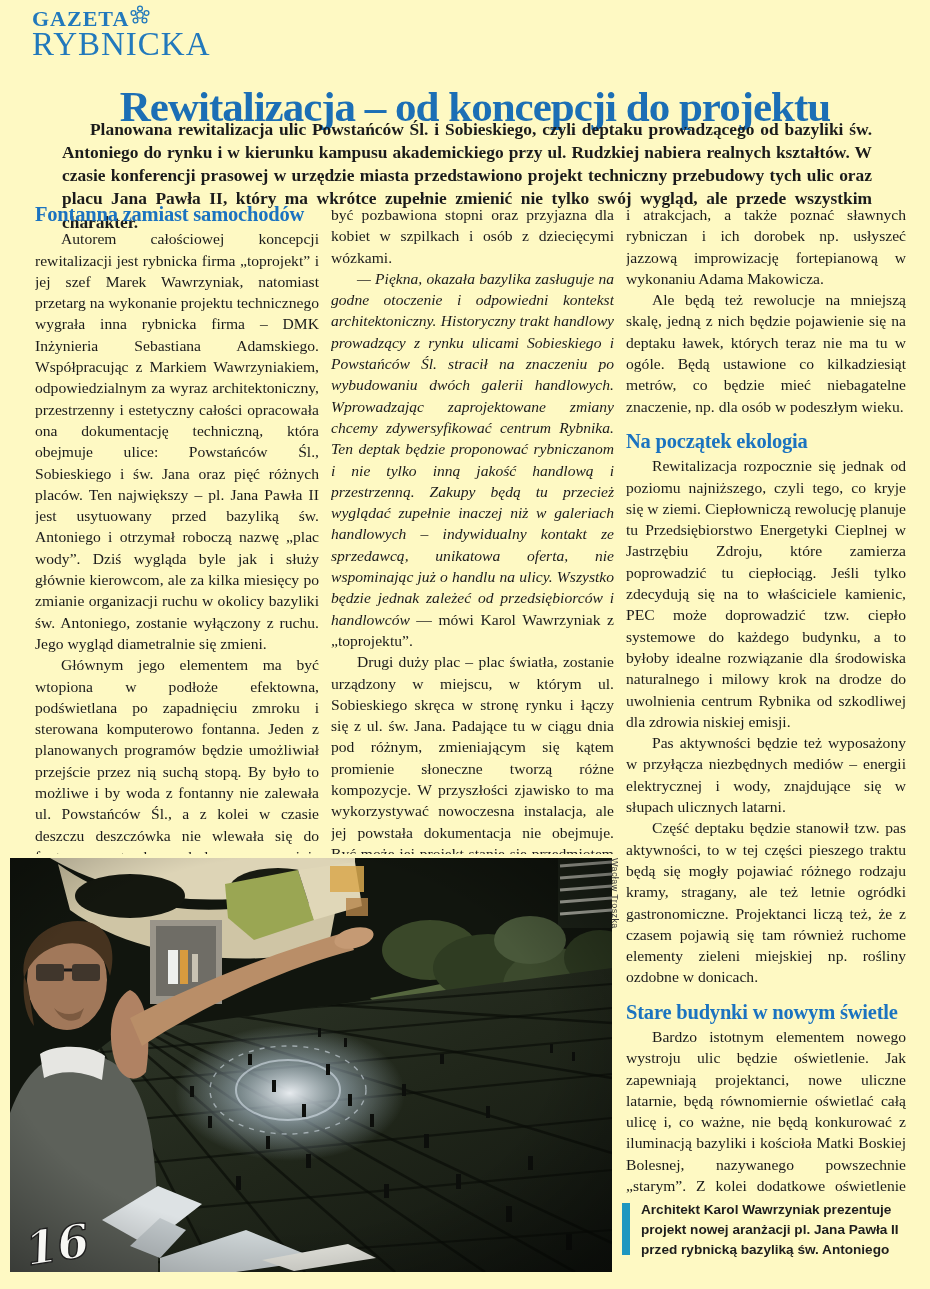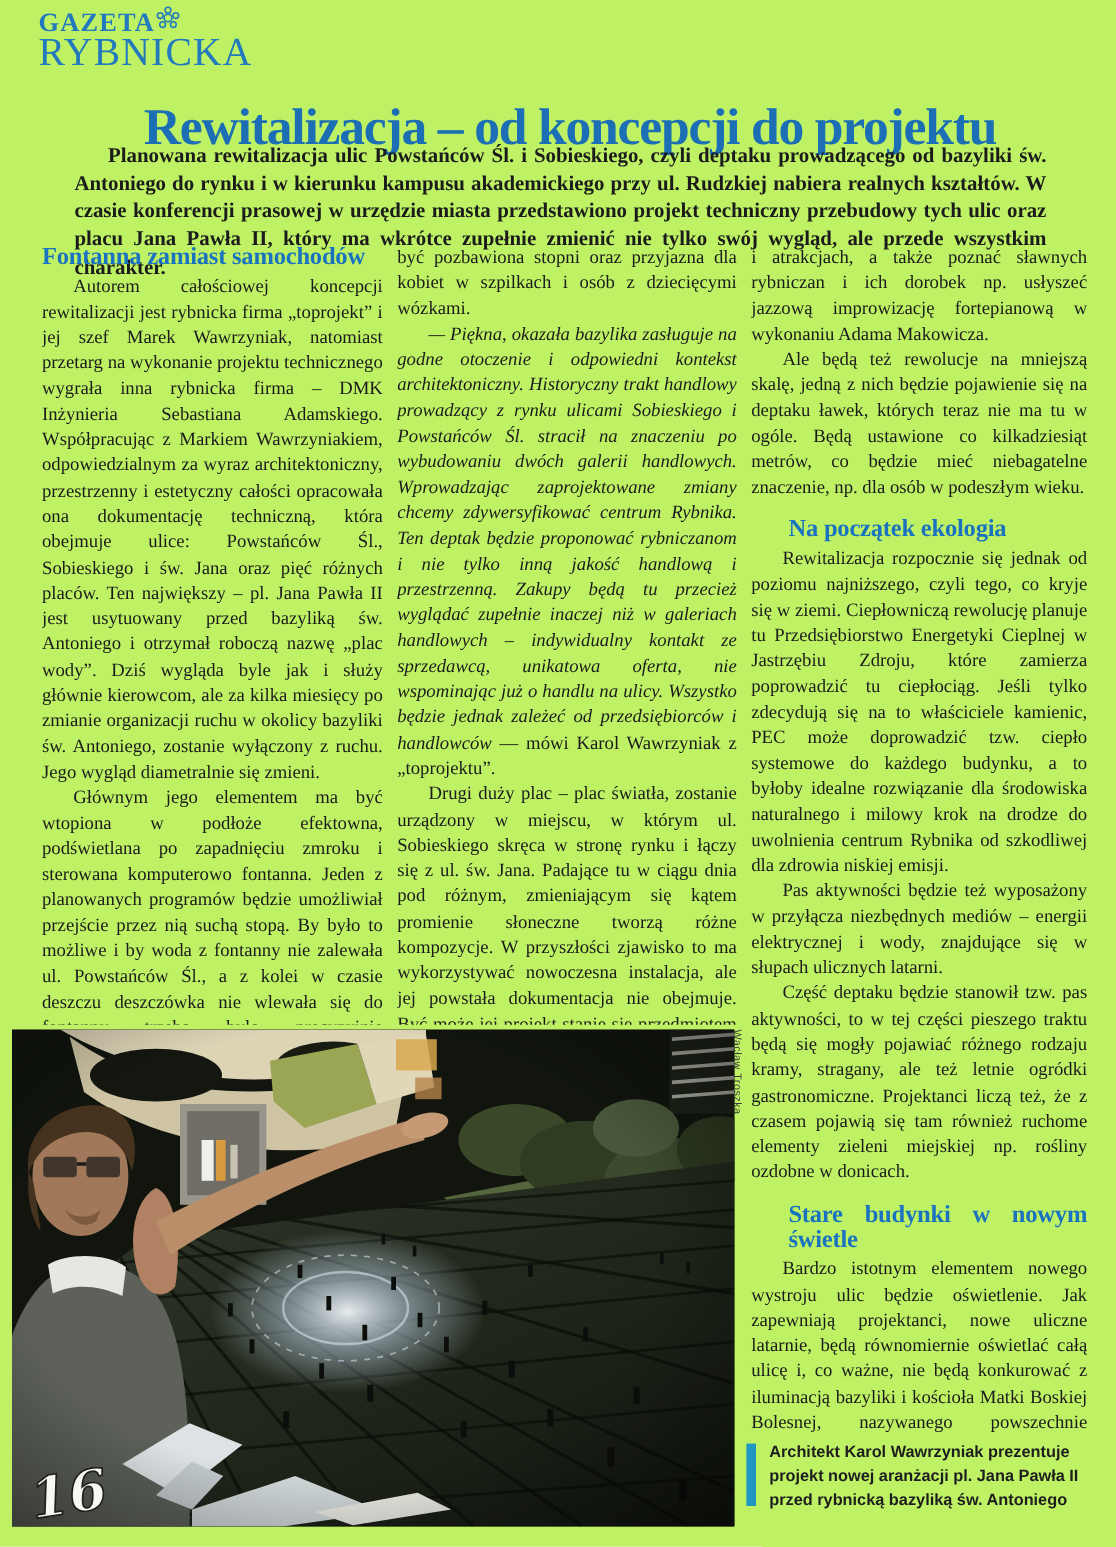--- a/index.html
+++ b/index.html
@@ -1,18 +1,18 @@
 <!DOCTYPE html>
 <html lang="pl"><head>
 <meta charset="utf-8">
 <style>
   html,body{margin:0;padding:0;background:#e9e9e9;}
   .page{
     position:relative;width:930px;height:1289px;margin:0 auto;
-    background:#bef264;overflow:hidden;
+    background:#fef9c3;overflow:hidden;
     font-family:"Liberation Serif", serif;color:#1b1b1b;
   }
   
   .masthead{position:absolute;left:32px;top:8px;color:#2279bc;line-height:1;}
   .masthead .l1{font-size:22px;font-weight:bold;letter-spacing:1px;display:flex;align-items:flex-start;gap:2px;}
   .masthead .l2{font-size:33px;font-weight:normal;letter-spacing:1px;margin-top:-2px;}
   .ornament{display:inline-block;margin-left:-2px;margin-top:-4px;}
   
   .title{
     position:absolute;left:40px;right:20px;top:50px;text-align:center;
@@ -28,21 +28,21 @@
   .col1{left:35px;width:284px;height:650px;}
   .col2{left:331px;width:283px;height:650px;}
   .col3{left:626px;width:280px;height:990px;}
   .col p{margin:0;}
   .col p.indent{text-indent:26px;}
   .col .quote{font-style:italic;}
   .col .attr{font-style:normal;}
   h2.sec{
     margin:0 0 3px 0;color:#1b73c0;font-size:20.5px;font-weight:bold;letter-spacing:-0.2px;
   }
-  h2.sec.spaced{margin-top:14px;margin-left:31px;}
+  h2.sec.spaced{margin-top:14px;}
   
   .photo{position:absolute;left:10px;top:858px;width:602px;height:414px;background:#10140e;}
   .photo svg{display:block;}
   .credit{
     position:absolute;left:610px;top:858px;height:110px;
     writing-mode:vertical-rl;font-family:"Liberation Sans",sans-serif;
     font-size:9px;color:#3c3c3c;letter-spacing:.4px;
   }
   
   .caption{position:absolute;left:622px;top:1200px;width:290px;}

